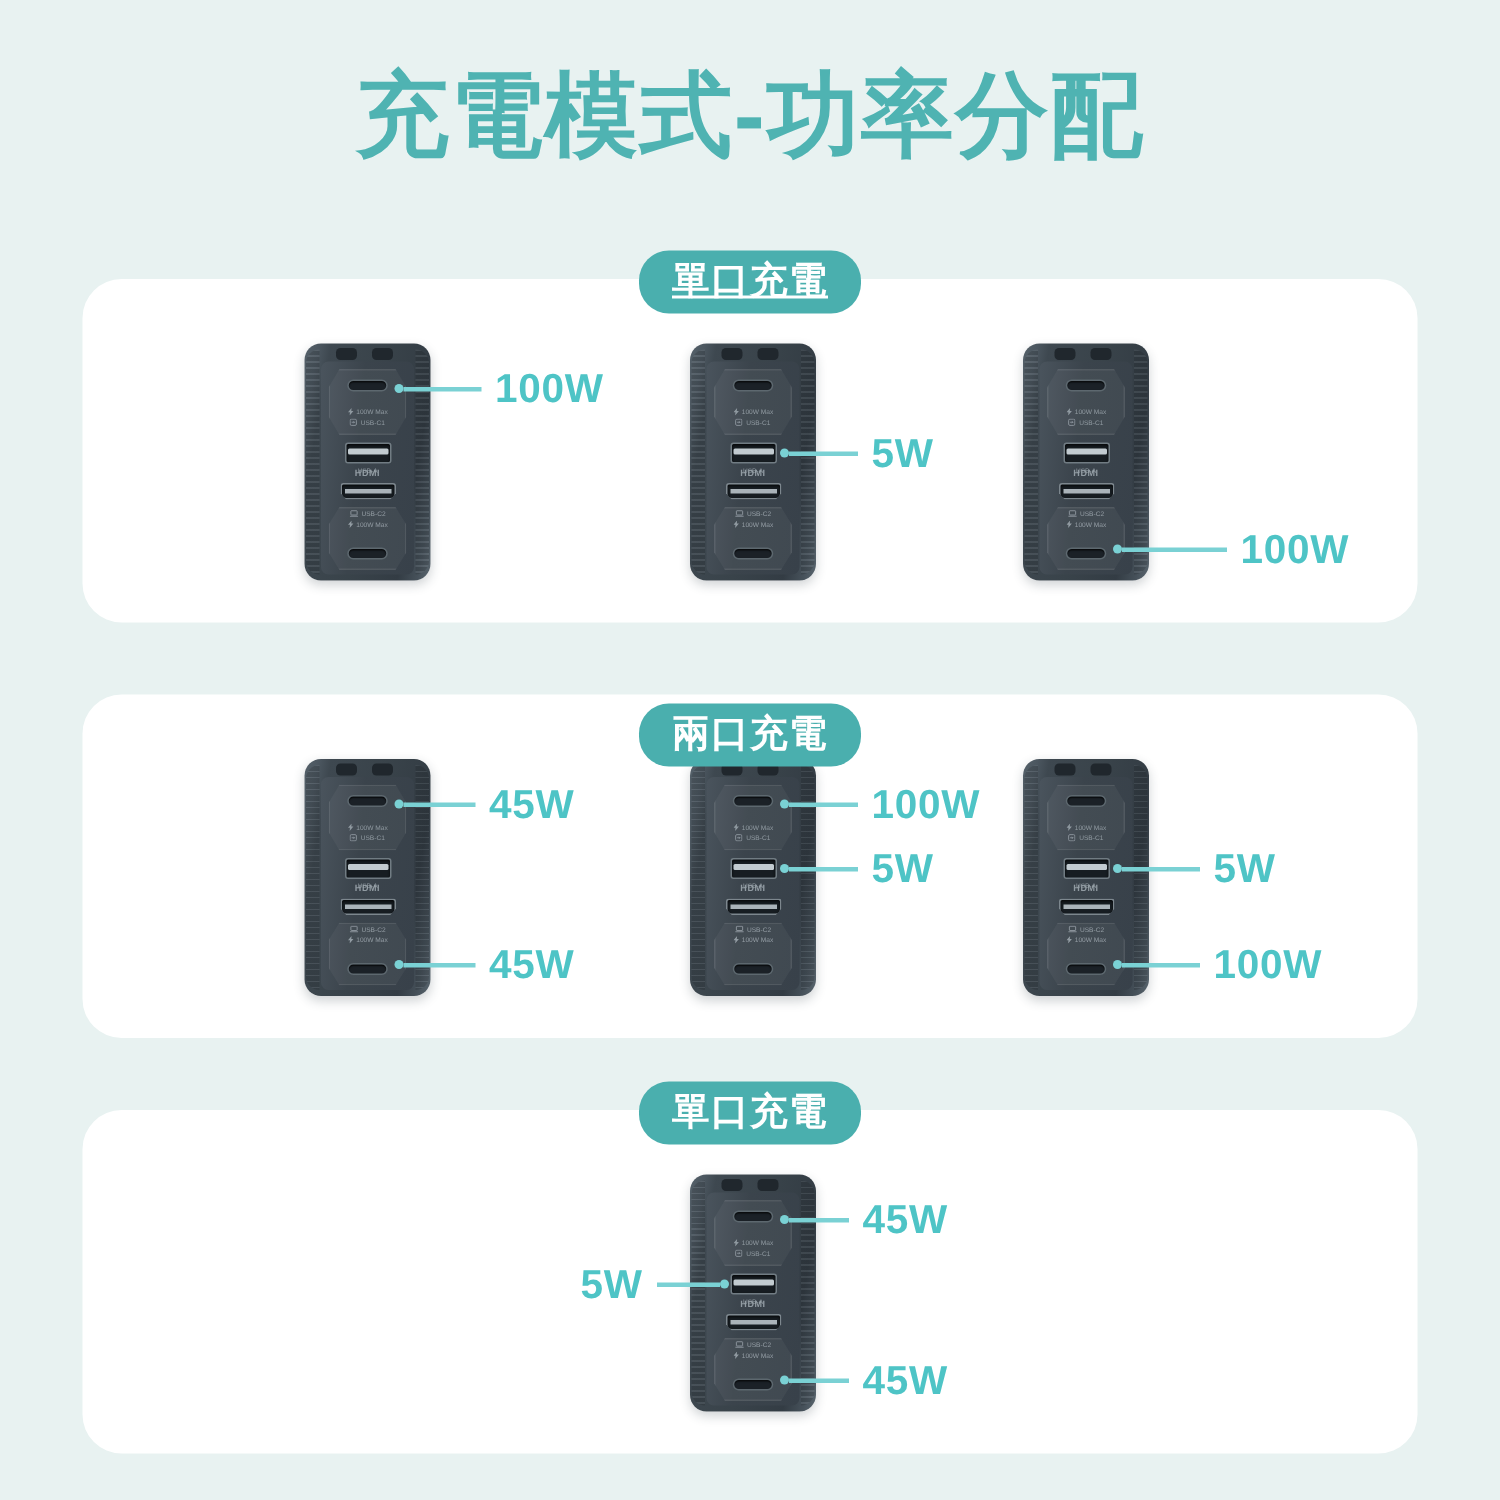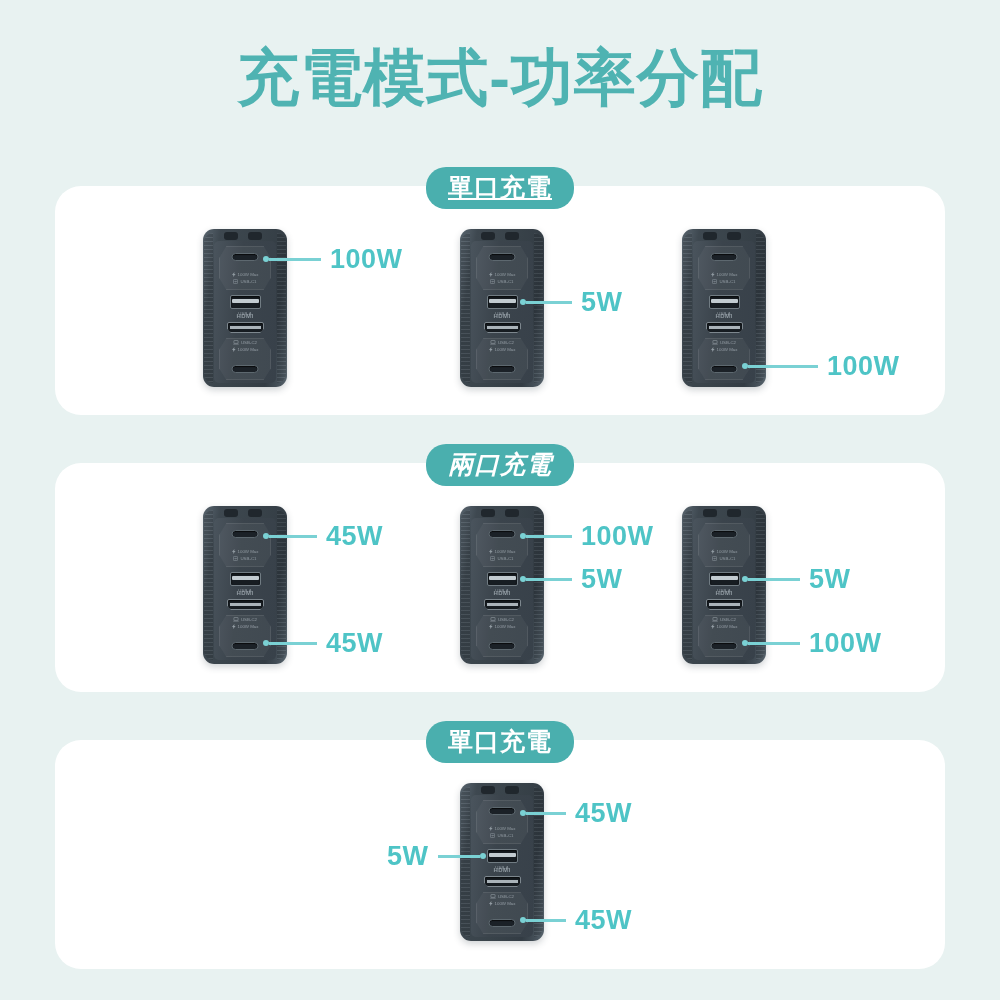--- a/index.html
+++ b/index.html
@@ -53,21 +53,21 @@
     font-size: 25px;
     font-weight: bold;
     letter-spacing: 1px;
     padding: 6px 22px 8px 22px;
     border-radius: 20px;
     white-space: nowrap;
     z-index: 5;
     line-height: 28px;
   }
   #badge-1 { top: 167px; text-decoration: underline; }
-  #badge-2 { top: 444px; font-style: italic; }
+  #badge-2 { top: 469px; }
   #badge-3 { top: 721px; }
 
   
   .device-group {
     position: absolute;
     width: 84px;
     height: 158px;
   }
 
   

